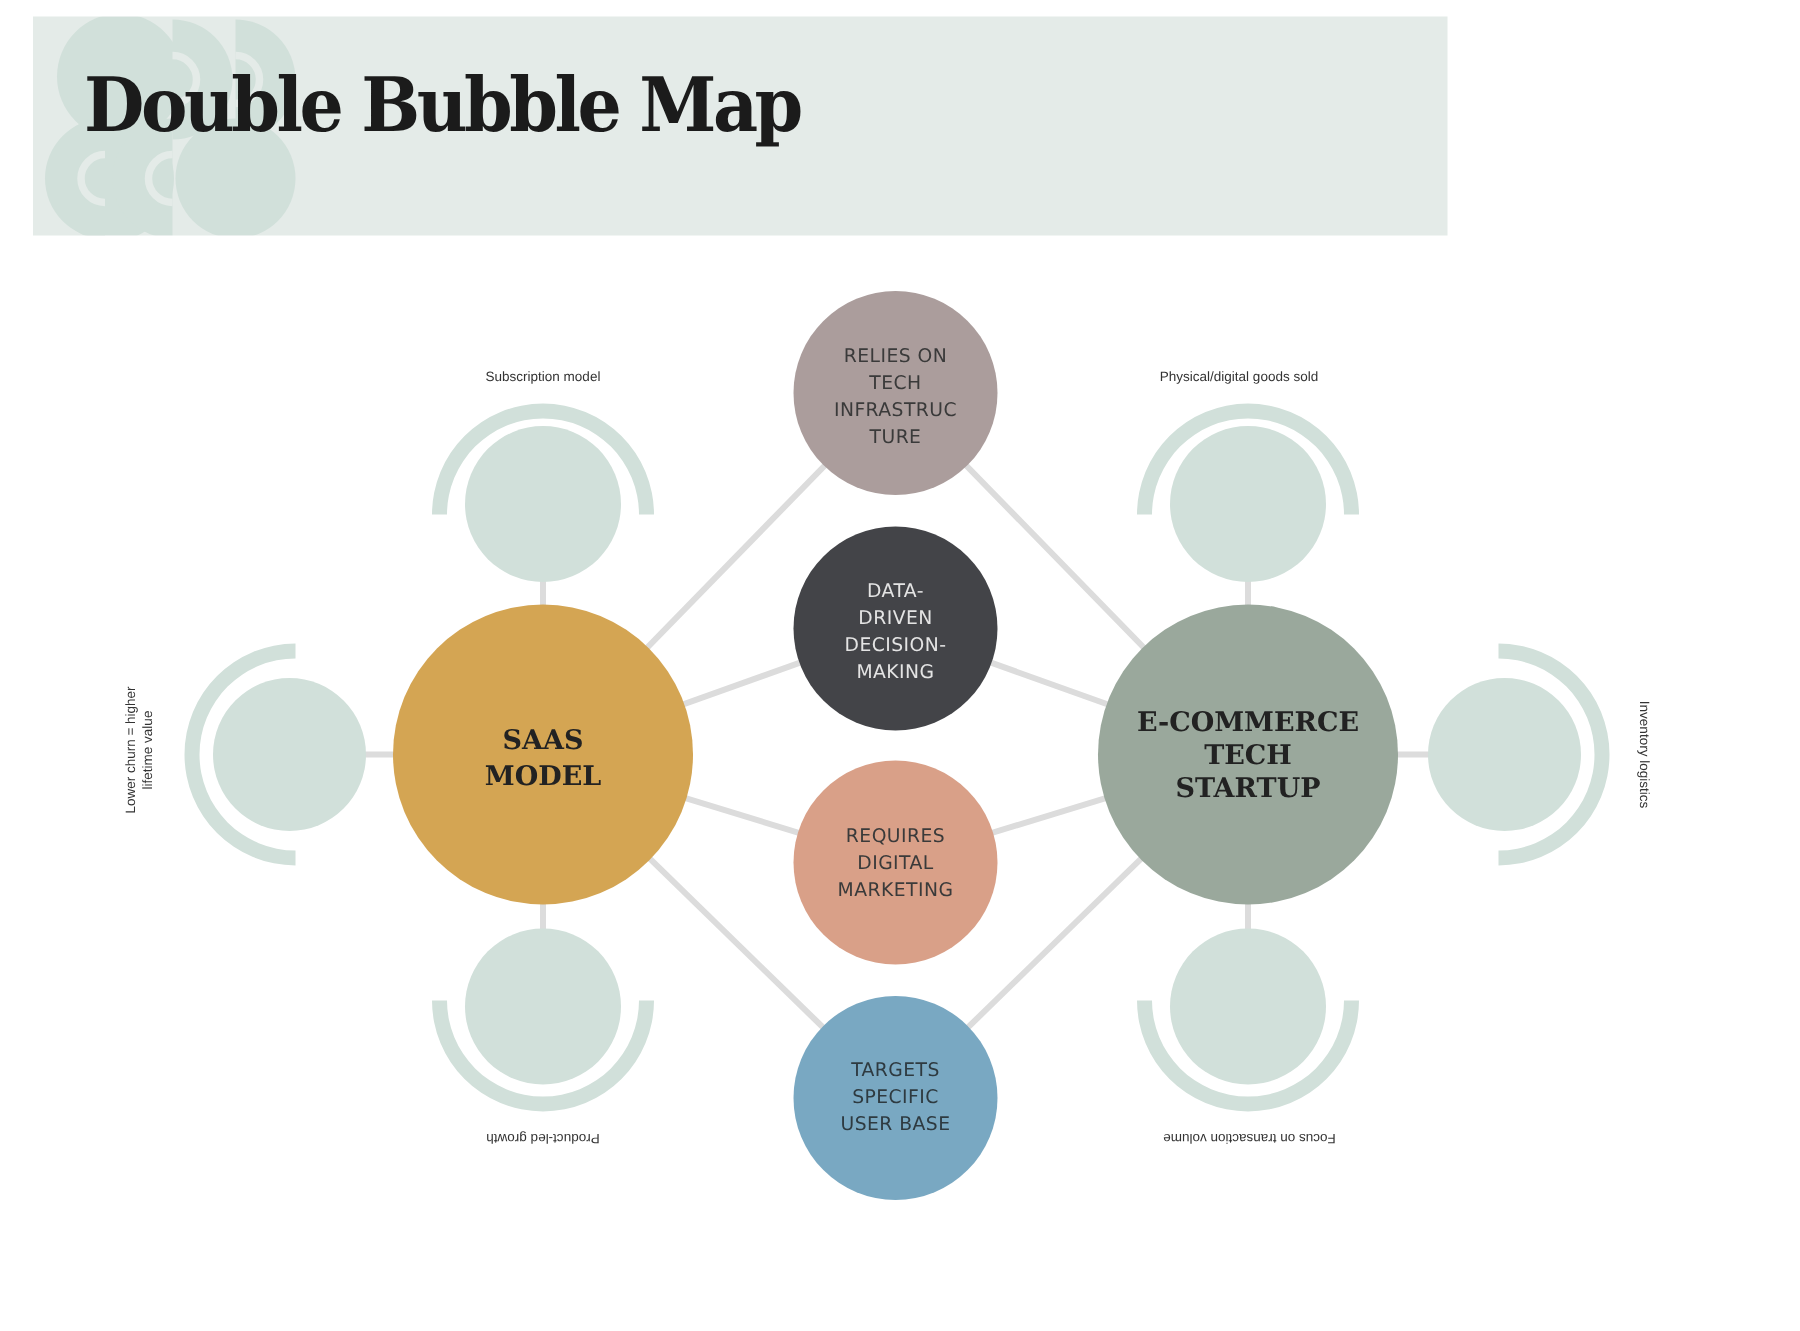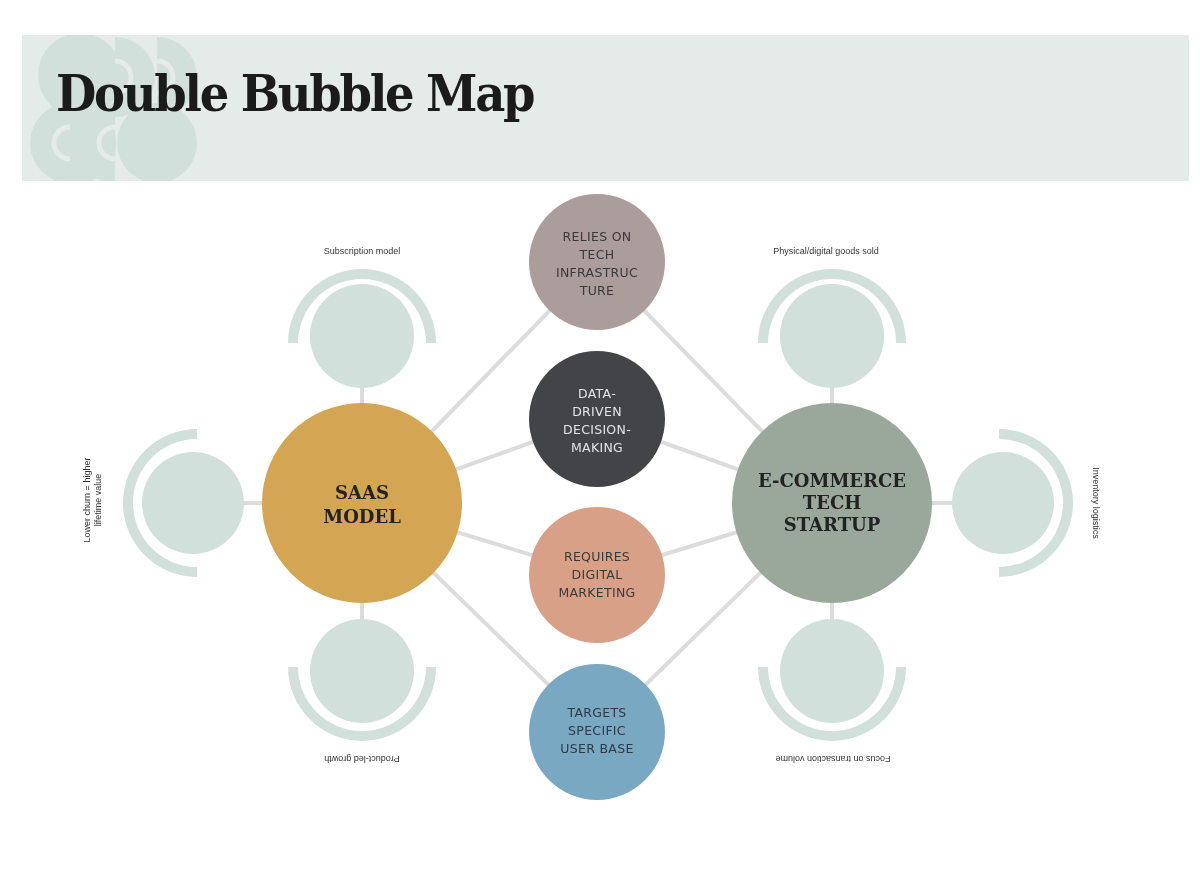--- a/index.html
+++ b/index.html
@@ -1,19 +1,19 @@
 <!DOCTYPE html>
 <html><head>
   <meta charset="utf-8">
   <style>
     html, body { margin: 0; padding: 0; background: #ffffff; }
     body { width: 1200px; height: 887px; position: relative; overflow: hidden; font-family: "Liberation Sans", sans-serif; }
     .header {
-      position: absolute; left: 22px; top: 11px; width: 1167px; height: 146px;
-      background: #e4ebe8; overflow: hidden; margin-top: 24px;
+      position: absolute; left: 22px; top: 11px; width: 943px; height: 146px;
+      background: #e4ebe8; overflow: hidden;
     }
     .header svg.deco { position: absolute; left: 0; top: 0; }
     .title {
       position: absolute; left: 34px; top: 34px;
       font-family: "DejaVu Serif", serif; font-weight: bold;
       font-size: 50px; letter-spacing: -2.5px; color: #1b1b1b;
       line-height: 1; white-space: nowrap;
       transform: scaleX(0.93); transform-origin: left center;
     }
     svg.diagram { position: absolute; left: 0; top: 0; }

